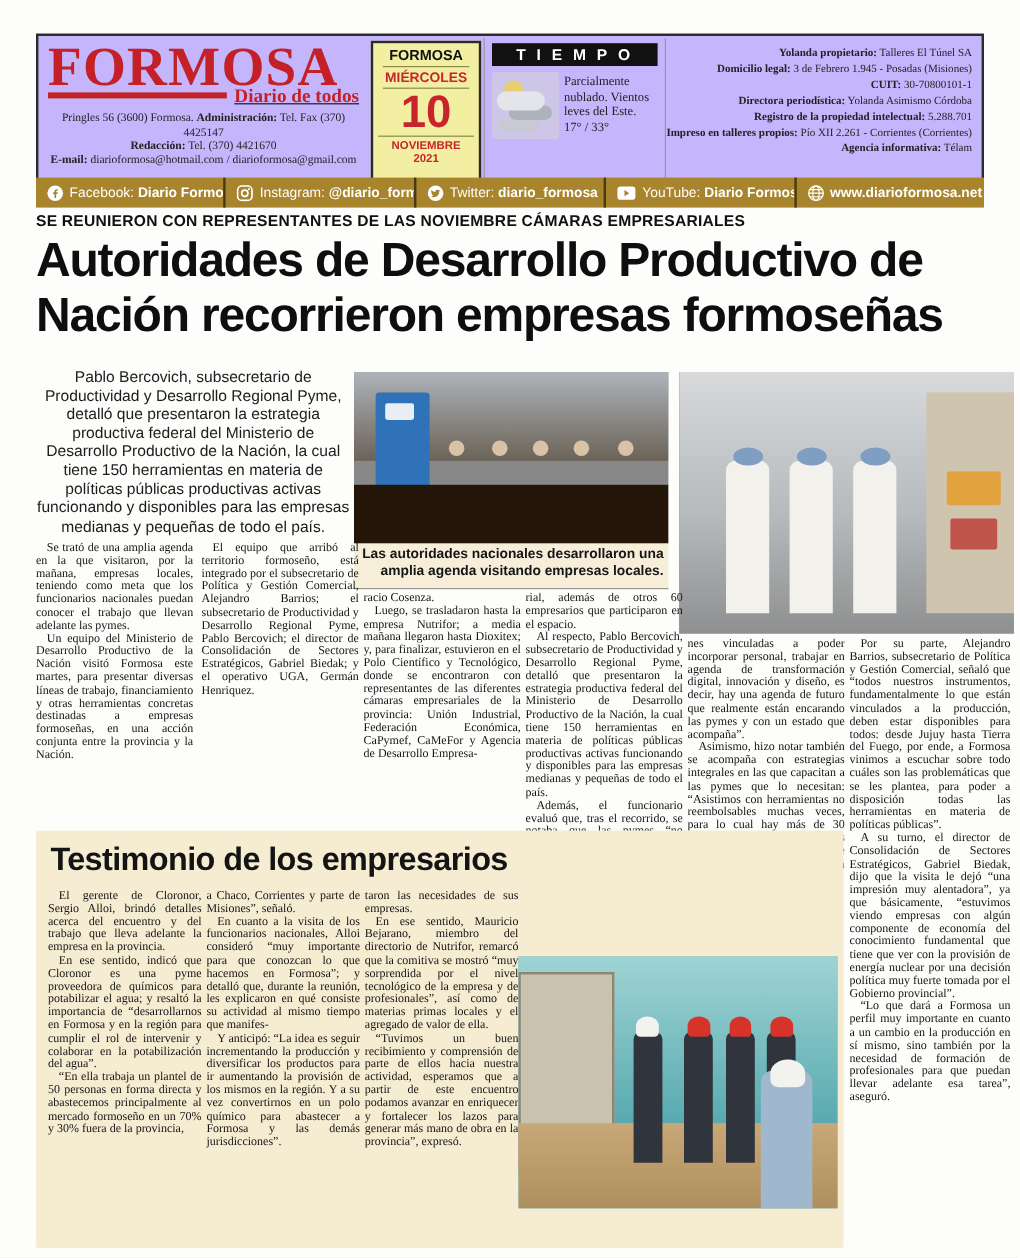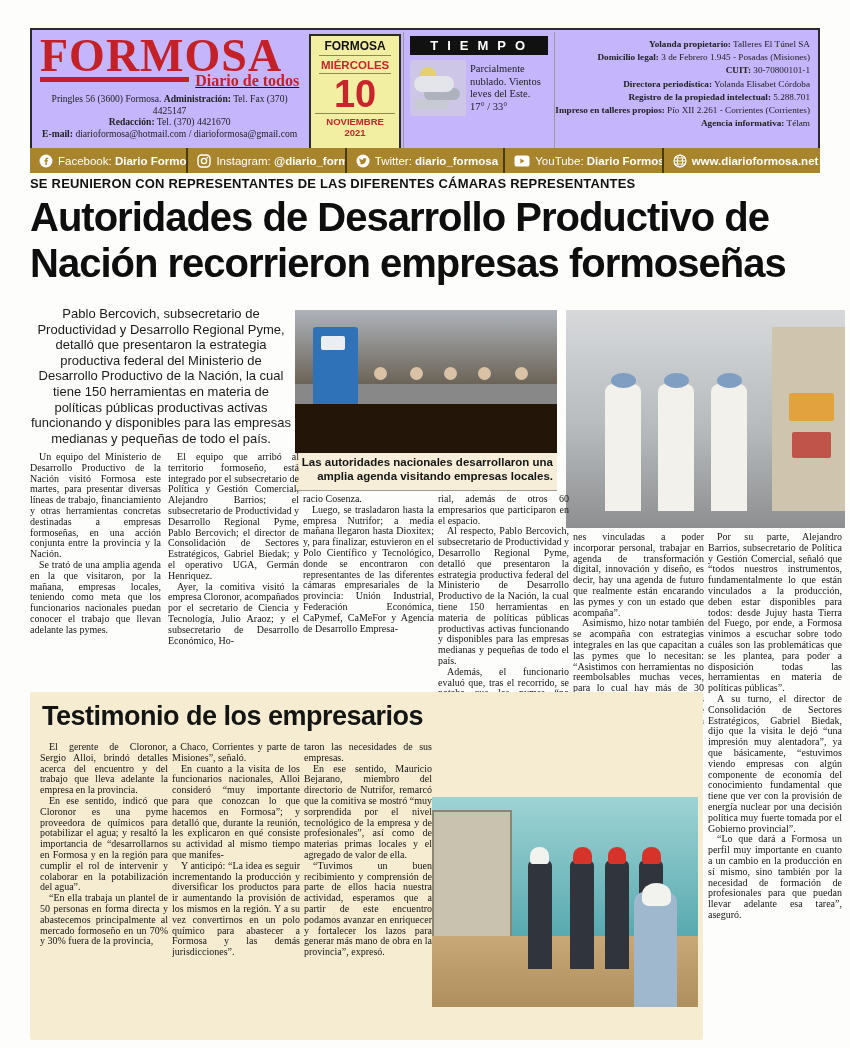--- a/index.html
+++ b/index.html
@@ -159,21 +159,21 @@
           <div>Parcialmente nublado. Vientos leves del Este.</div>
           <div>17° / 33°</div>
         </div>
       </div>
     </div>
 
     <div class="editorbox">
       <div class="row"><b>Yolanda propietario:</b><span> Talleres El Túnel SA</span></div>
       <div class="row"><b>Domicilio legal:</b><span> 3 de Febrero 1.945 - Posadas (Misiones)</span></div>
       <div class="row"><b>CUIT:</b><span> 30-70800101-1</span></div>
-      <div class="row"><b>Directora periodística:</b><span> Yolanda Elisabet Córdoba</span></div>
+      <div class="row"><b>Directora periodística:</b><span> Yolanda Asimismo Córdoba</span></div>
       <div class="row"><b>Registro de la propiedad intelectual:</b><span> 5.288.701</span></div>
       <div class="row"><b>Impreso en talleres propios:</b><span> Pío XII 2.261 - Corrientes (Corrientes)</span></div>
       <div class="row"><b>Agencia informativa:</b><span> Télam</span></div>
     </div>
   </div>
 
   <div class="socialbar">
     <div class="soc-item">
       <svg width="14" height="14" viewBox="0 0 14 14">
           <circle cx="7" cy="7" r="6.5" fill="#fff"></circle>
@@ -209,21 +209,21 @@
           <ellipse cx="7" cy="7" rx="2.7" ry="6" fill="none" stroke="#fff" stroke-width="1"></ellipse>
           <line x1="1" y1="7" x2="13" y2="7" stroke="#fff" stroke-width="1"></line>
           <line x1="1.8" y1="4" x2="12.2" y2="4" stroke="#fff" stroke-width="0.9"></line>
           <line x1="1.8" y1="10" x2="12.2" y2="10" stroke="#fff" stroke-width="0.9"></line>
         </svg>
       <span><b>www.diarioformosa.net</b></span>
     </div>
   </div>
 
   <div class="main">
-    <div class="kicker">SE REUNIERON CON REPRESENTANTES DE LAS DIFERENTES CÁMARAS REPRESENTANTES</div>
+    <div class="kicker">SE REUNIERON CON REPRESENTANTES DE LAS NOVIEMBRE CÁMARAS EMPRESARIALES</div>
     <div class="headline">
       <div>Autoridades de Desarrollo Productivo de</div>
       <div>Nación recorrieron empresas formoseñas</div>
     </div>
 
     <div class="lead">Pablo Bercovich, subsecretario de Productividad y Desarrollo Regional Pyme, detalló que presentaron la estrategia productiva federal del Ministerio de Desarrollo Productivo de la Nación, la cual tiene 150 herramientas en materia de políticas públicas productivas activas funcionando y disponibles para las empresas medianas y pequeñas de todo el país.</div>
 
     <div class="photo photo1">
       <div class="ph-shape p1-wall"></div>
       <div class="ph-shape p1-banner"></div>
@@ -244,26 +244,25 @@
       <div class="ph-shape p2-prod2"></div>
       <div class="ph-shape p2-person" style="left:14%;"></div>
       <div class="ph-shape p2-cap" style="left:16%;"></div>
       <div class="ph-shape p2-person" style="left:33%;"></div>
       <div class="ph-shape p2-cap" style="left:35%;"></div>
       <div class="ph-shape p2-person" style="left:52%;"></div>
       <div class="ph-shape p2-cap" style="left:54%;"></div>
     </div>
 
     <div class="newscol c1">
+        <p>Se trató de una amplia agenda en la que visitaron, por la mañana, empresas locales, teniendo como meta que los funcionarios nacionales puedan conocer el trabajo que llevan adelante las pymes.</p>
         <p>Un equipo del Ministerio de Desarrollo Productivo de la Nación visitó Formosa este martes, para presentar diversas líneas de trabajo, financiamiento y otras herramientas concretas destinadas a empresas formoseñas, en una acción conjunta entre la provincia y la Nación.</p>
-        <p>Se trató de una amplia agenda en la que visitaron, por la mañana, empresas locales, teniendo como meta que los funcionarios nacionales puedan conocer el trabajo que llevan adelante las pymes.</p>
       </div>
     <div class="newscol c2">
         <p>El equipo que arribó al territorio formoseño, está integrado por el subsecretario de Política y Gestión Comercial, Alejandro Barrios; el subsecretario de Productividad y Desarrollo Regional Pyme, Pablo Bercovich; el director de Consolidación de Sectores Estratégicos, Gabriel Biedak; y el operativo UGA, Germán Henriquez.</p>
-        <p>Ayer, la comitiva visitó la empresa Cloronor, acompañados por el secretario de Ciencia y Tecnología, Julio Araoz; y el subsecretario de Desarrollo Económico, Ho-</p>
       </div>
     <div class="newscol c3 cont">
         <p>racio Cosenza.</p>
         <p>Luego, se trasladaron hasta la empresa Nutrifor; a media mañana llegaron hasta Dioxitex; y, para finalizar, estuvieron en el Polo Científico y Tecnológico, donde se encontraron con representantes de las diferentes cámaras empresariales de la provincia: Unión Industrial, Federación Económica, CaPymef, CaMeFor y Agencia de Desarrollo Empresa-</p>
       </div>
     <div class="newscol c4 cont">
         <p>rial, además de otros 60 empresarios que participaron en el espacio.</p>
         <p>Al respecto, Pablo Bercovich, subsecretario de Productividad y Desarrollo Regional Pyme, detalló que presentaron la estrategia productiva federal del Ministerio de Desarrollo Productivo de la Nación, la cual tiene 150 herramientas en materia de políticas públicas productivas activas funcionando y disponibles para las empresas medianas y pequeñas de todo el país.</p>
         <p>Además, el funcionario evaluó que, tras el recorrido, se notaba que las pymes “no solamente tienen una agenda del presente sino también de futuro, ya que nos han planteado cuestio-</p>
       </div>

